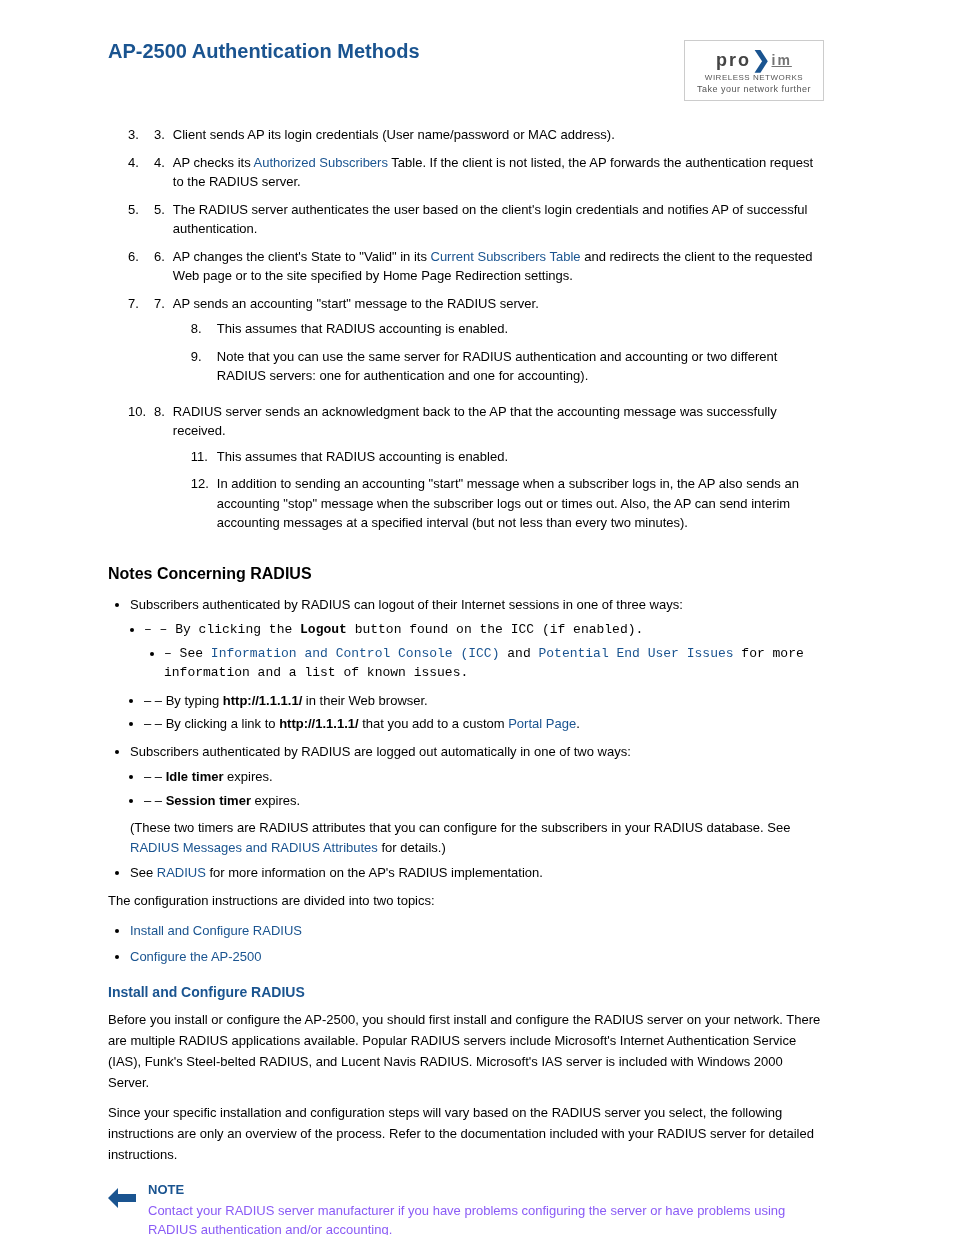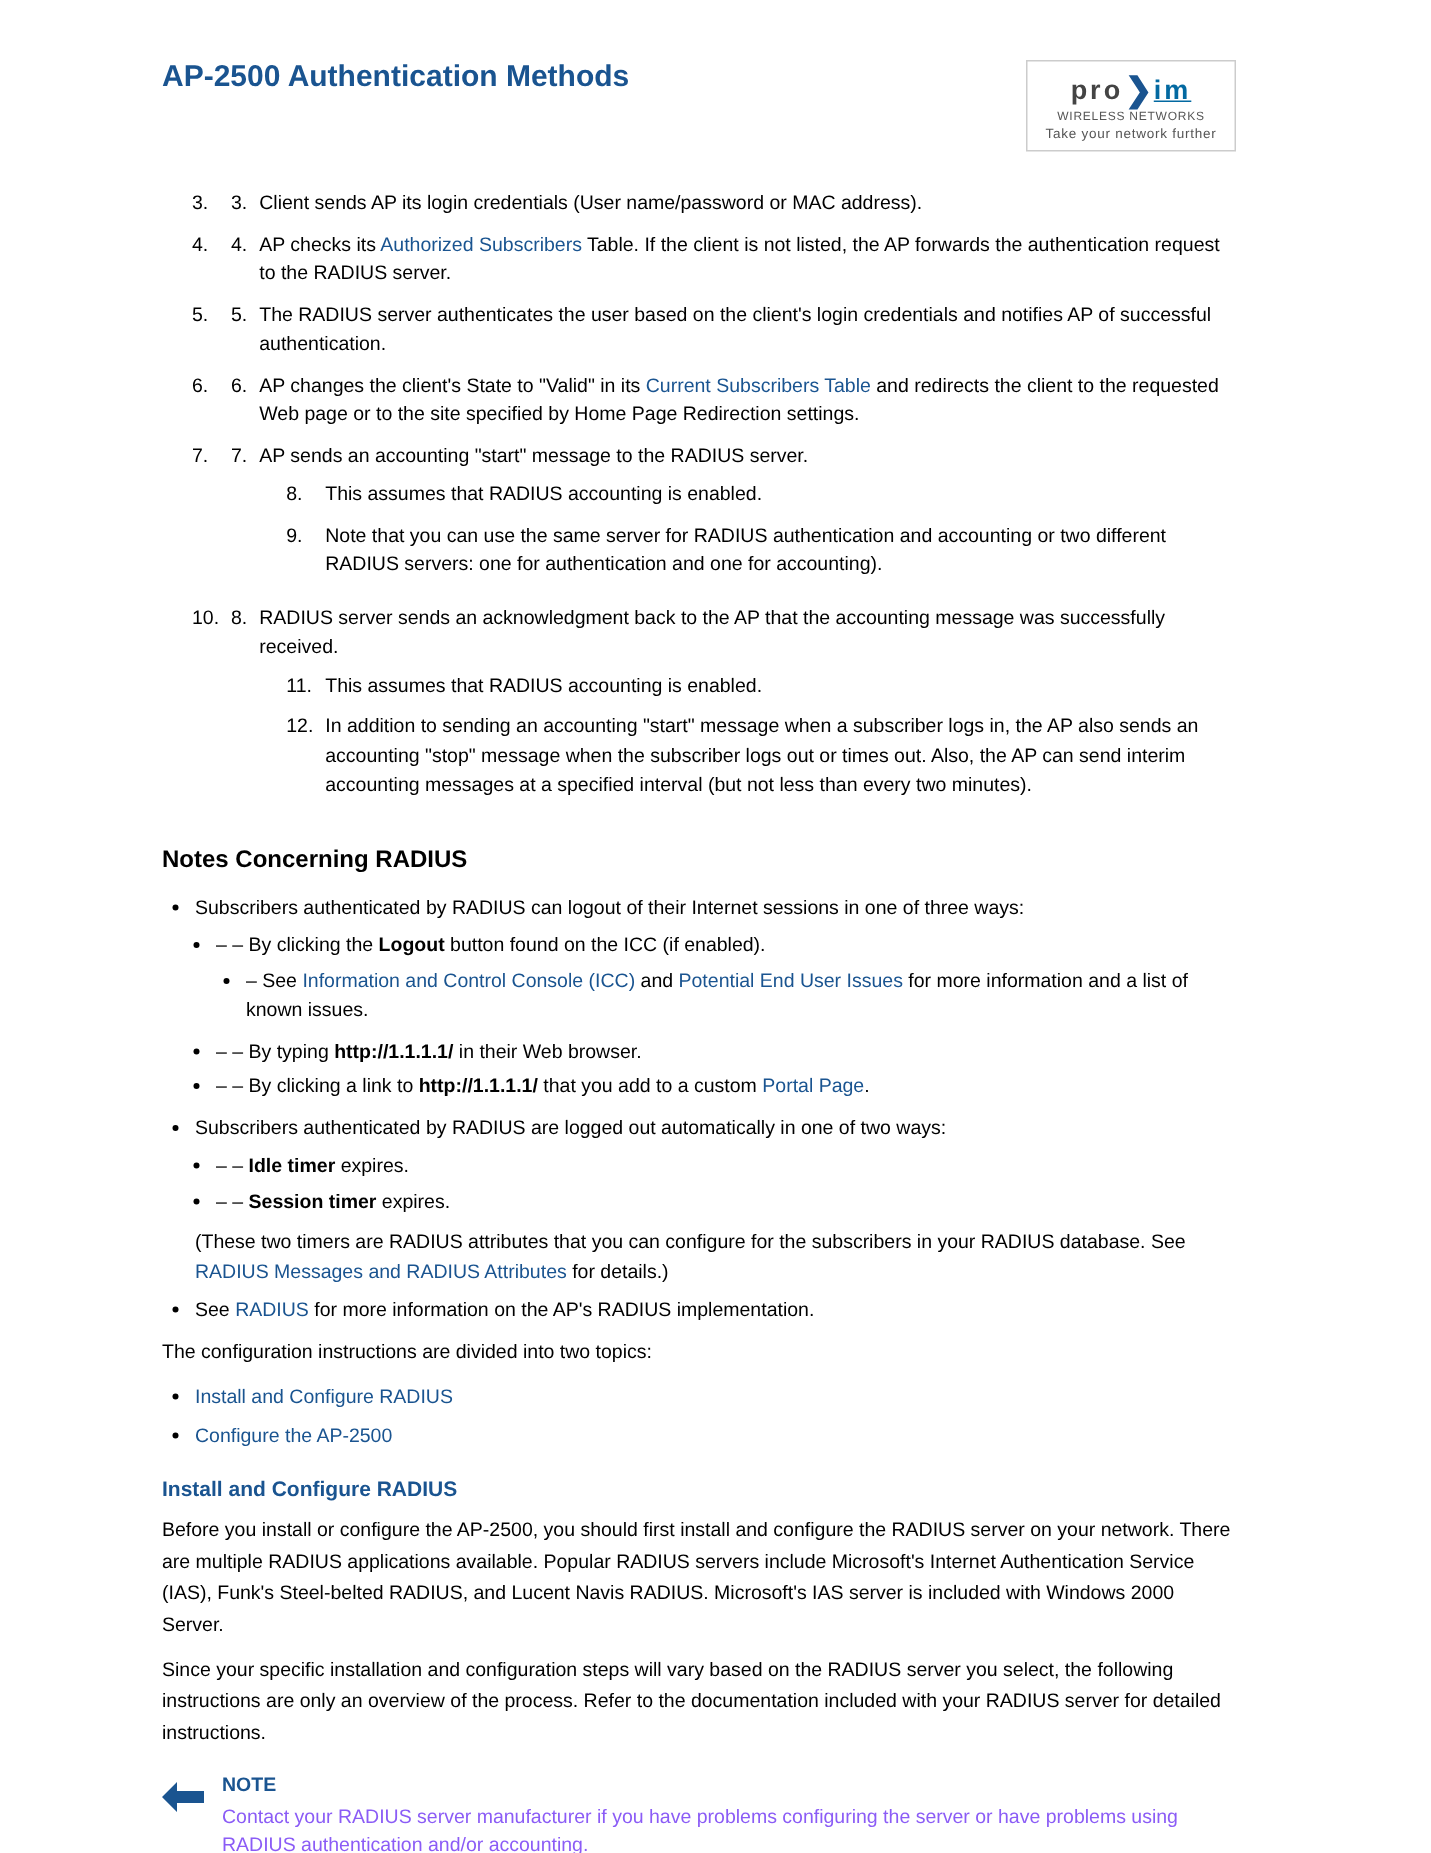--- a/index.html
+++ b/index.html
@@ -170,21 +170,21 @@
 <body>
 
 <div class="page">
 
   <div class="header">
     <h1 class="page-title">AP-2500 Authentication Methods</h1>
     <div class="logo-box">
       <div style="display:flex; align-items:center; justify-content:center; gap:1px;">
         <span style="font-size:18px; font-weight:bold; letter-spacing:2px; color:#444;">pro</span>
         <span style="font-size:22px; font-weight:bold; color:#1a5490;">❯</span>
-        <span style="font-size:18px; font-weight:bold; letter-spacing:2px; color:#0369a1;text-decoration:underline;">im</span>
+        <span style="font-size:14px; font-weight:bold; letter-spacing:2px; color:#737373;text-decoration:underline;">im</span>
       </div>
       <span class="logo-subtitle">WIRELESS NETWORKS</span>
       <span class="logo-tagline">Take your network further</span>
     </div>
   </div>
 
   <ol class="ol-start3">
     <li>
       <span>3.</span>
       <span>Client sends AP its login credentials (User name/password or MAC address).</span>
@@ -220,21 +220,21 @@
       </span>
     </li>
   </ol>
 
   <h2 class="section-heading">Notes Concerning RADIUS</h2>
 
   <ul style="margin-left:22px;">
     <li>
       Subscribers authenticated by RADIUS can logout of their Internet sessions in one of three ways:
       <ul class="dash-list" style="list-style-type:none; margin-left:14px; margin-top:6px;">
-        <li style="margin-bottom:5px;">
+        <li style="margin-bottom:5px;font-family:Liberation Mono, monospace;">
           – By clicking the <span class="bold">Logout</span> button found on the ICC (if enabled).
           <ul style="list-style-type:disc; margin-left:20px; margin-top:4px;">
             <li>See <a href="#">Information and Control Console (ICC)</a> and <a href="#">Potential End User Issues</a> for more information and a list of known issues.</li>
           </ul>
         </li>
         <li style="margin-bottom:4px;">– By typing <span class="bold">http://1.1.1.1/</span> in their Web browser.</li>
         <li style="margin-bottom:4px;">– By clicking a link to <span class="bold">http://1.1.1.1/</span> that you add to a custom <a href="#">Portal Page</a>.</li>
       </ul>
     </li>
     <li style="margin-top:6px;">

